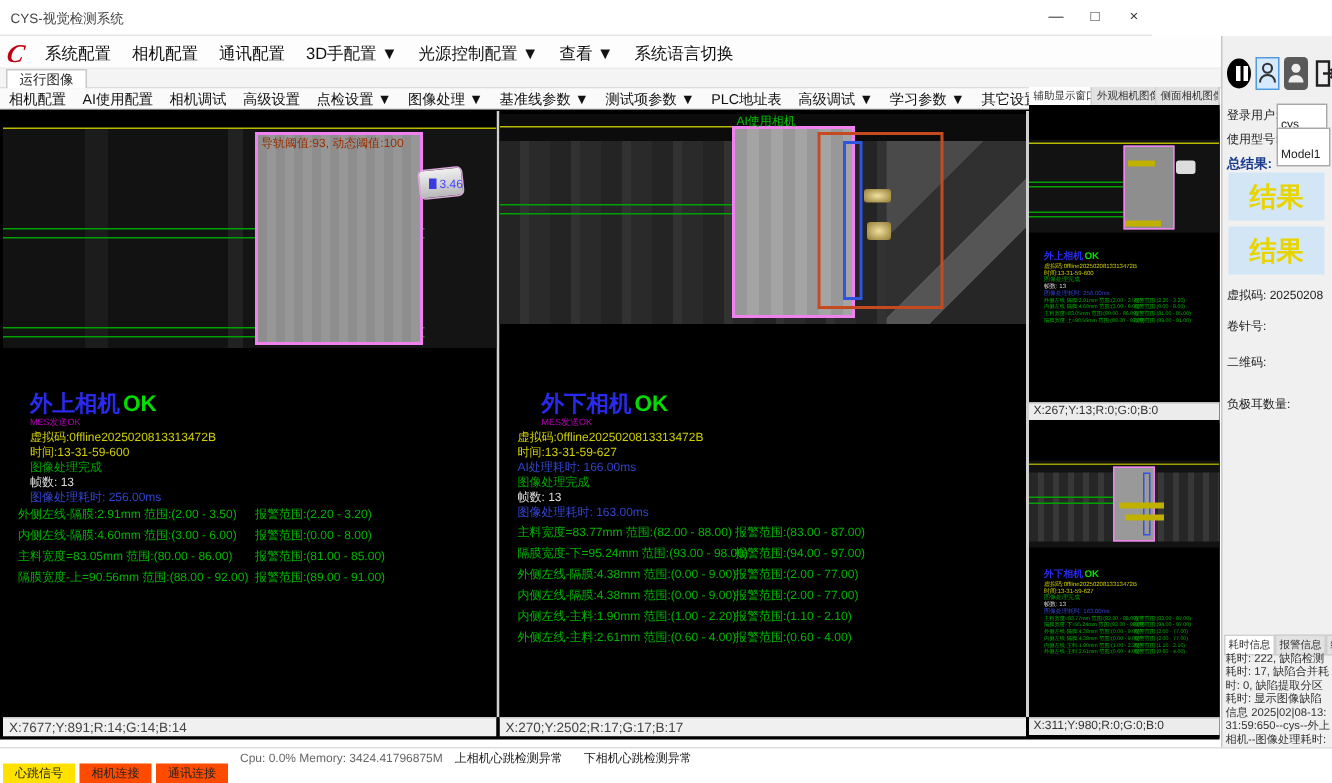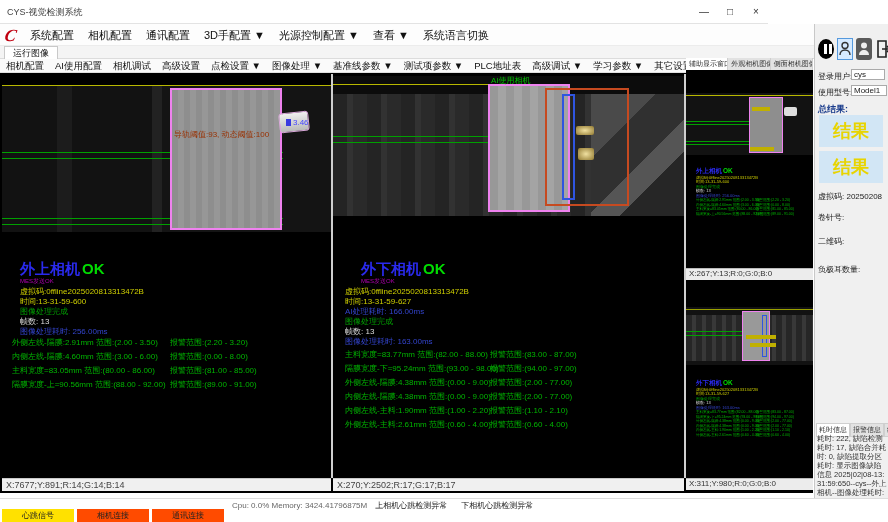--- a/index.html
+++ b/index.html
@@ -30,21 +30,21 @@
   .center-view{ left:333px; top:74px; width:351px; height:417px; }
   .vsep { top:74px; width:2px; height:404px; background:#cfcfcf; }
 
   .ylline { height:1px; background:#b8b800; }
   .gline { height:1px; background:#00a000; position:absolute; }
 
   .scene { position:absolute; overflow:hidden; }
   .scene1 { left:0; top:12px; width:329px; height:146px; background:linear-gradient(90deg,#121212 0 55px,#1c1c1c 55px 70px,#121212 70px 150px,#222 150px 160px,#141414 160px 100%); }
   .cell-rect { position:absolute; left:168px; top:2px; width:112px; height:142px;
       background:repeating-linear-gradient(90deg,#8e8e8e 0 6px,#979797 6px 12px); border:2px solid #ef82ef; }
-  .overlay-thresh { position:absolute; left:172px; top:4px; font-size:8px; color:#993000; white-space:nowrap;margin-top:39px; }
+  .overlay-thresh { position:absolute; left:172px; top:4px; font-size:8px; color:#993000; white-space:nowrap; }
   .overlay-val { position:absolute; left:284px; top:32px; font-size:8px; color:#4646ff; }
   .overlay-val::before { content:""; display:inline-block; width:5px; height:7px; background:#3a3ae0; margin-right:2px; vertical-align:-1px; }
   .connector { position:absolute; left:277px; top:26px; width:30px; height:20px; background:linear-gradient(180deg,#f0f0f0,#b9b9b9); border-radius:4px; transform:rotate(-6deg); border:1px solid #d9a9d9; }
 
   .scene2 { left:0; top:2px; width:384px; height:140px;
       background:linear-gradient(180deg,#0c0c0c 0 18px,#1d1d1d 18px 100%); }
   .band2 { position:absolute; left:0; top:18px; width:351px; height:122px;
       background:repeating-linear-gradient(90deg,#242424 0 14px,#323232 14px 20px,#2a2a2a 20px 34px); }
   .mach2 { position:absolute; left:258px; top:18px; width:93px; height:122px;
       background:linear-gradient(135deg,#4a4a4a 0 30%,#303030 30% 55%,#555 55% 70%,#262626 70% 100%); }
@@ -93,31 +93,31 @@
 
   
   .side-panel { left:814px; top:24px; width:74px; height:474px; background:#f0f0f0; border-left:1px solid #c8c8c8; }
   .btn-row { position:absolute; left:3px; top:14px; display:flex; gap:3px; align-items:center; }
   .icon-btn { width:16px; height:22px; display:flex; align-items:center; justify-content:center; background:transparent; border:none; }
   .icon-btn.sel { background:#d6eaff; border:1px solid #5599dd; }
   .pause-circle { width:20px; height:20px; border-radius:50%; background:#000; position:relative; }
   .pause-circle::before, .pause-circle::after { content:""; position:absolute; top:5px; width:3px; height:10px; background:#fff; }
   .pause-circle::before { left:6px; } .pause-circle::after { left:11px; }
   .sp-row { position:absolute; left:3px; font-size:8px; color:#222; white-space:nowrap; }
-  .sp-input { display:inline-block; width:34px; height:11px; background:#fff; border:1px solid #aaa; font-size:8px; padding:0 2px; color:#222; vertical-align:middle; }
+  .sp-input { display:inline-block; width:34px; height:11px; background:#fff; border:1px solid #aaa; font-size:8px; padding:12px 2px; color:#222; vertical-align:middle; }
   .sp-total { position:absolute; left:3px; font-size:9px; font-weight:bold; color:#1a3c8c; }
   .result-box { position:absolute; left:4px; width:64px; height:32px; background:#d2e6f5; color:#e8d400; font-weight:bold; font-size:18px; text-align:center; line-height:32px; font-family:"Liberation Serif", serif; }
   .log-tabs { position:absolute; left:1px; top:399px; display:flex; }
   .log-tab { font-size:7px; color:#333; background:#e2e2e2; border:1px solid #cfcfcf; padding:1px 2px; white-space:nowrap; }
   .log-tab.sel { background:#fff; }
   .log-text { position:absolute; left:2px; top:410px; width:70px; height:62px; font-size:7.5px; line-height:9px; color:#333; overflow:hidden; word-break:break-all; }
 
   
   .statusbar { left:0; top:498px; width:888px; height:14px; background:#ffffff; border-top:1px solid #ddd; display:flex; align-items:center; gap:8px; padding-left:2px; }
-  .badge { font-size:8px; color:#222; padding:1px 20px; white-space:nowrap;margin-top:19px; }
+  .badge { font-size:8px; color:#222; padding:1px 8px; white-space:nowrap;margin-top:19px; }
   .sb-text { font-size:8px; color:#666; white-space:nowrap; }
   .sb-msg { font-size:8px; color:#222; white-space:nowrap; }
 </style>
 </head>
 <body>
 
 <div class="app">
 
   <div class="abs titlebar">
     <div class="abs title-text">CYS-视觉检测系统</div>

